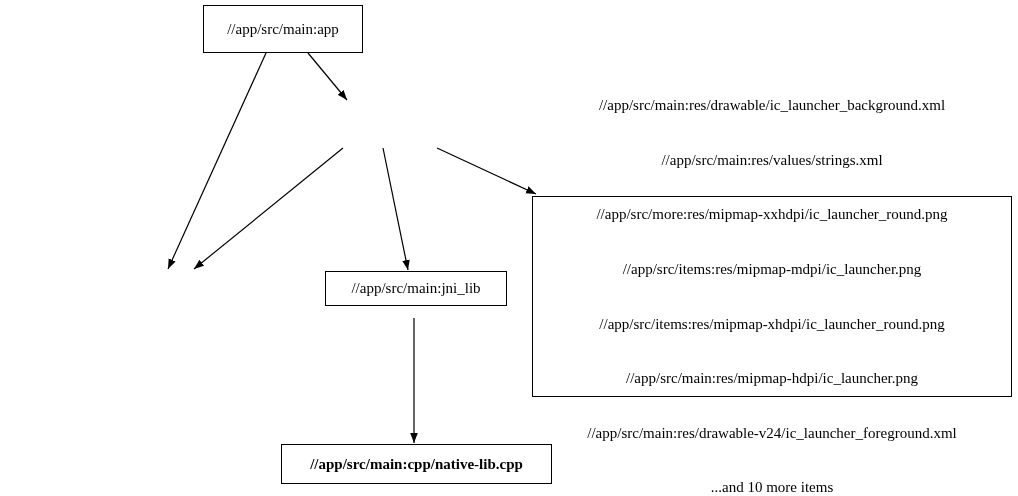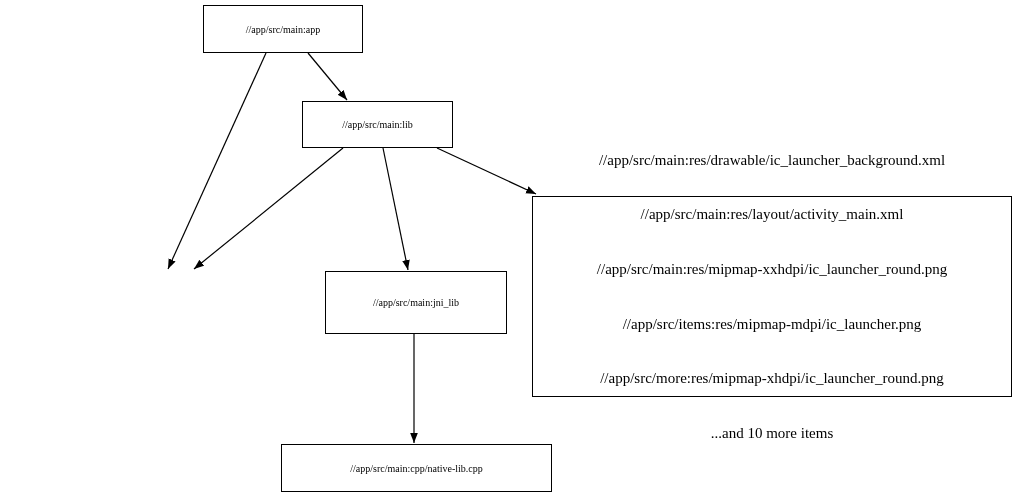--- a/index.html
+++ b/index.html
@@ -26,35 +26,35 @@
     stroke-width: 1.2;
   }
   .node {
     position: absolute;
     border: 1px solid #000000;
     background: #ffffff;
     display: flex;
     align-items: center;
     justify-content: center;
     text-align: center;
-    font-size: 10px;
+    font-size: 15px;
     white-space: nowrap;
   }
   .node.multiline {
     flex-direction: column;
     line-height: 18.6px;
     font-size: 15px;
   }
   
   .n-app      { left: 203px; top:   5px; width: 160px; height: 48px; }
   .n-lib      { left: 302px; top: 101px; width: 151px; height: 47px; }
   .n-manifest { left:   5px; top: 270px; width: 298px; height: 47px; }
-  .n-jnilib   { left: 325px; top: 271px; width: 182px; height: 63px; }
+  .n-jnilib   { left: 325px; top: 271px; width: 182px; height: 35px; }
   .n-res      { left: 532px; top: 196px; width: 480px; height: 201px; gap: 36px; }
-  .n-native   { left: 281px; top: 444px; width: 271px; height: 48px; }
+  .n-native   { left: 281px; top: 444px; width: 271px; height: 40px; font-weight: bold; }
 </style>
 </head>
 <body>
 
 <div class="canvas">
 
   <svg class="edges" viewBox="0 0 1018 496" xmlns="http://www.w3.org/2000/svg">
     <defs>
       <marker id="arrow" markerWidth="11" markerHeight="9" refX="10" refY="4.5" orient="auto" markerUnits="userSpaceOnUse">
         <path d="M0,0.7 L10,4.5 L0,8.3 z" fill="#000000"></path>
@@ -65,35 +65,34 @@
     <line x1="343" y1="148" x2="194" y2="269" marker-end="url(#arrow)"></line>
     <line x1="383" y1="148" x2="408" y2="270" marker-end="url(#arrow)"></line>
     <line x1="437" y1="148" x2="536" y2="194" marker-end="url(#arrow)"></line>
     <line x1="414" y1="318" x2="414" y2="443" marker-end="url(#arrow)"></line>
   </svg>
 
   <div class="node n-app">
     <span>//app/src/main:app</span>
   </div>
 
-  <div class="node n-lib">
-    <span>//app/src/main:lib</span>
-  </div>
 
 
   <div class="node n-jnilib">
     <span>//app/src/main:jni_lib</span>
   </div>
 
   <div class="node multiline n-res">
     <div>//app/src/main:res/drawable/ic_launcher_background.xml</div>
-    <div>//app/src/main:res/layout/activity_main.xml</div>
-    <div>//app/src/main:res/mipmap-xxhdpi/ic_launcher_round.png</div>
+    <div>//app/src/main:res/values/strings.xml</div>
+    <div>//app/src/more:res/mipmap-xxhdpi/ic_launcher_round.png</div>
     <div>//app/src/items:res/mipmap-mdpi/ic_launcher.png</div>
-    <div>//app/src/more:res/mipmap-xhdpi/ic_launcher_round.png</div>
+    <div>//app/src/items:res/mipmap-xhdpi/ic_launcher_round.png</div>
+    <div>//app/src/main:res/mipmap-hdpi/ic_launcher.png</div>
+    <div>//app/src/main:res/drawable-v24/ic_launcher_foreground.xml</div>
     <div>...and 10 more items</div>
   </div>
 
   <div class="node n-native">
     <span>//app/src/main:cpp/native-lib.cpp</span>
   </div>
 
 </div>
 
 </body></html>

